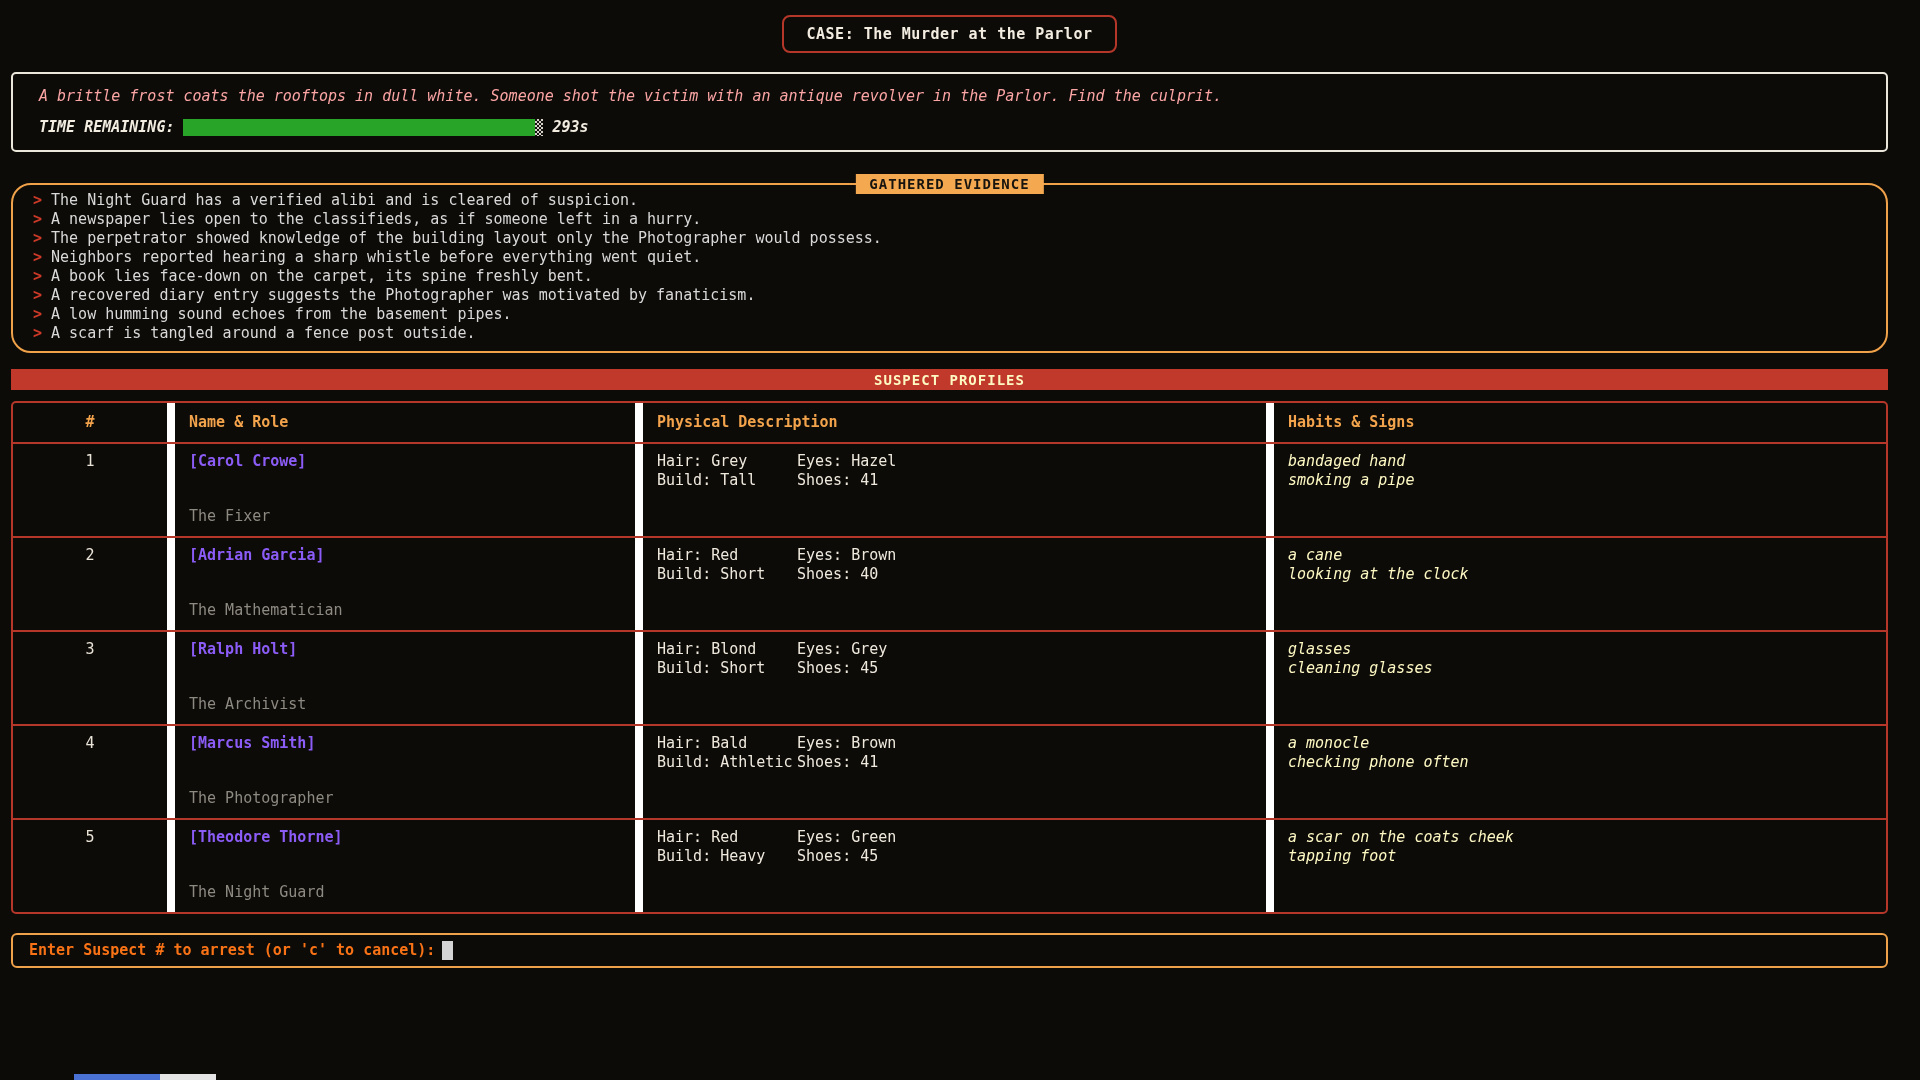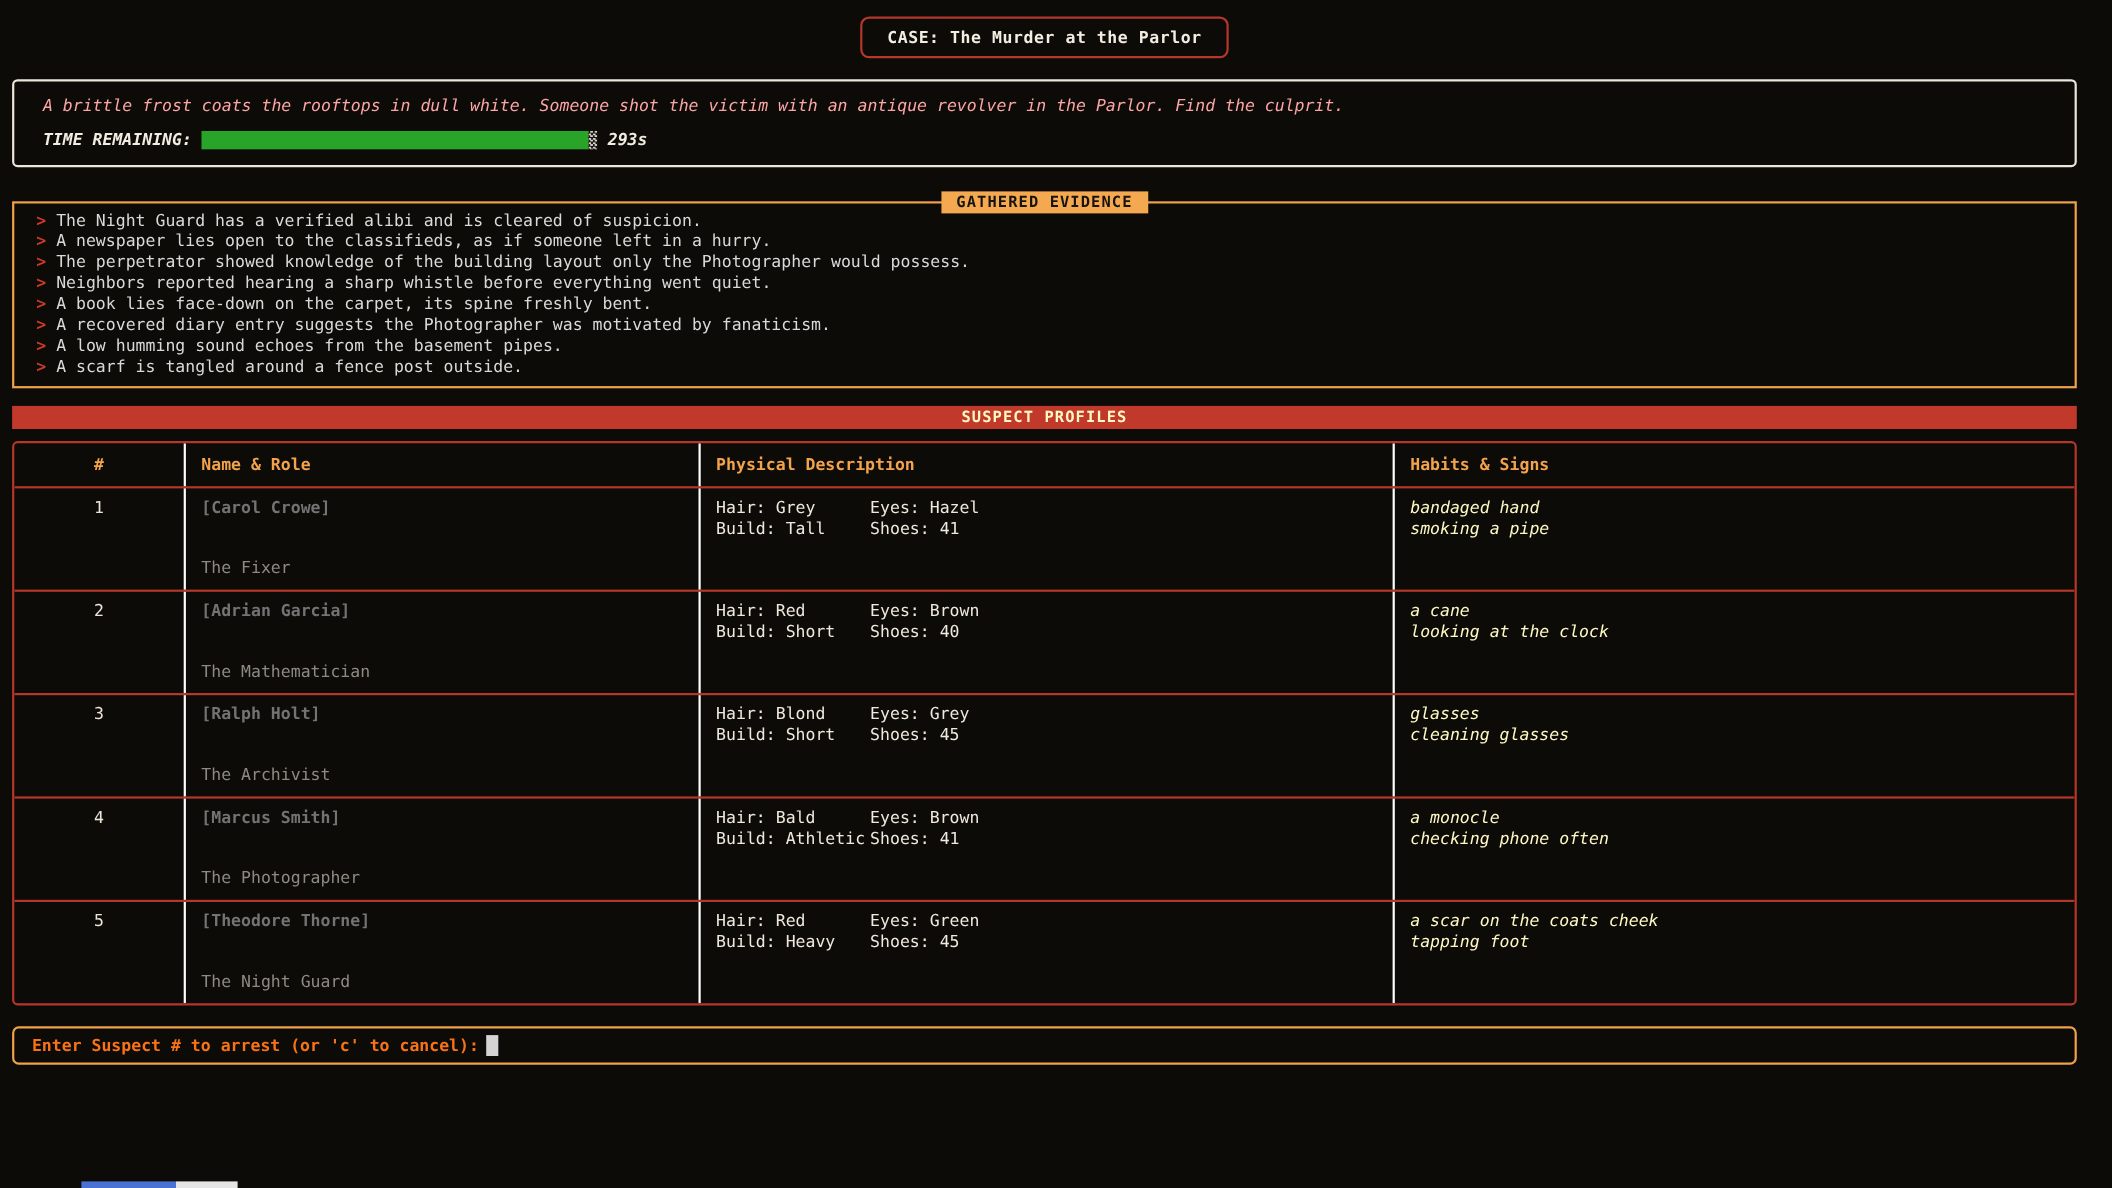--- a/index.html
+++ b/index.html
@@ -45,21 +45,21 @@
   .timer-rest {
     flex: 1;
     background: conic-gradient(#d6d1c7 25%, #15130f 0 50%, #d6d1c7 0 75%, #15130f 0);
     background-size: 4px 4px;
   }
 
   
   .evidence-box {
     position: relative;
     border: 2px solid #f0a24a;
-    border-radius: 0;
+    border-radius: 20px;
     margin-top: 31px;
     padding: 6px 20px 8px;
   }
   .evidence-header {
     position: absolute;
     top: -11px; left: 50%; transform: translateX(-50%);
     background: #f4a950;
     color: #17140f;
     font-weight: bold;
     font-size: 14px;
@@ -84,25 +84,25 @@
 
   
   .table {
     margin-top: 11px;
     border: 2px solid #b5372a;
     border-radius: 5px;
     overflow: hidden;
   }
   .trow { display: grid; grid-template-columns: 154px 468px 631px 1fr; }
   .tbody .trow { border-top: 2px solid #b5372a; }
-  .tcell { border-left: 2px solid #ffffff; padding: 8px 14px 9px; line-height: 19.5px; }
+  .tcell { border-left: 8px solid #ffffff; padding: 8px 14px 9px; line-height: 19.5px; }
   .tcell:first-child { border-left: none; text-align: center; }
   .thead .tcell { color: #f2a34b; font-weight: bold; padding-top: 10px; padding-bottom: 9px; }
   .num-cell { color: #eae4d8; }
-  .name { font-weight: bold; color: #737373; }
+  .name { font-weight: bold; color: #8b5cf6; }
   .role { color: #8d8a82; margin-top: 36px; }
   .phys { display: grid; grid-template-columns: 140px auto; color: #efe9dd; }
   .habits { font-style: italic; color: #fef9c3; }
 
   
   .prompt-box {
     margin-top: 19px;
     border: 2px solid #f0a24a;
     border-radius: 6px;
     padding: 6px 16px;

